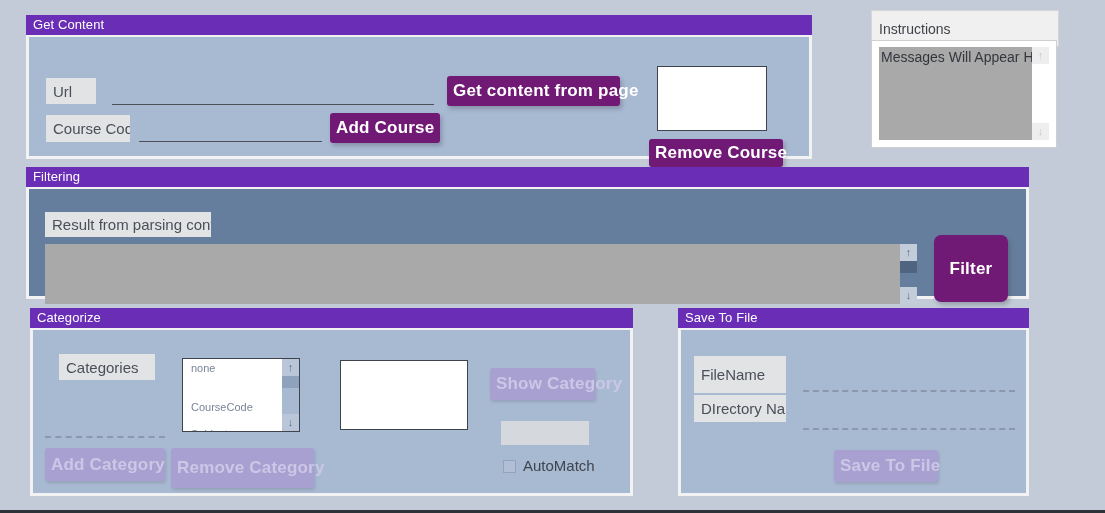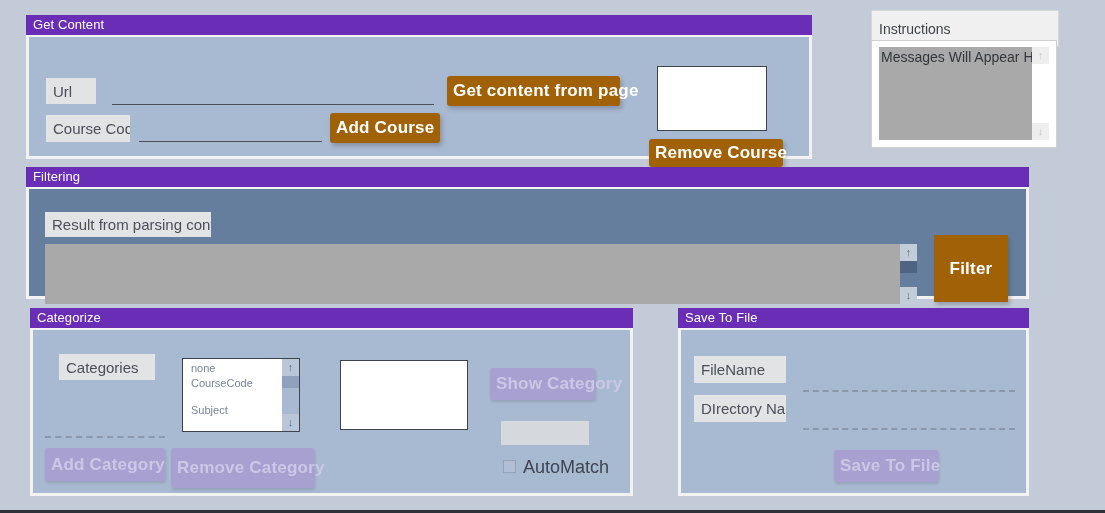--- a/index.html
+++ b/index.html
@@ -79,21 +79,21 @@
     padding: 0 2px 1px 2px;
     box-sizing: border-box;
   }
   .uline.dashed {
     border-bottom: 2px dashed #8b98ab;
   }
 
   
   .btn {
     position: absolute;
-    background: #a16207;
+    background: #701a75;
     color: #ffffff;
     border: none;
     font-family: "Liberation Sans", sans-serif;
     font-size: 15px;
     font-weight: bold;
     border-radius: 3px;
     box-shadow: 2px 3px 4px rgba(60,60,70,.30);
     cursor: pointer;
     box-sizing: border-box;
     white-space: nowrap;
@@ -176,21 +176,21 @@
   .cbox {
     position: absolute;
     width: 13px;
     height: 13px;
     border: 1px solid #96a2b5;
     background: #b0bfd5;
     box-sizing: border-box;
   }
   .cbox-label {
     position: absolute;
-    font-size: 18px;
+    font-size: 15px;
     color: #3f4550;
     white-space: nowrap;
   }
 
   
   .instr-label {
     position: absolute;
     background: #f0f0f0;
     border: 1px solid #d6d6d6;
     color: #3f434a;
@@ -275,36 +275,36 @@
       <div class="lbl" style="left:16px; top:23px; width:166px; height:25px;">Result from parsing content</div>
 
       <div class="textarea-grey" style="left:16px; top:55px; width:855px; height:60px;"></div>
 
       <div class="sbar dark track-slate" style="left:871px; top:55px; width:17px; height:60px;">
         <div class="arrow up">↑</div>
         <div class="thumb"></div>
         <div class="arrow down">↓</div>
       </div>
 
-      <button class="btn big" style="left:905px; top:46px; width:74px; height:67px; border-radius:0;">Filter</button>
+      <button class="btn big" style="left:905px; top:46px; width:74px; height:67px; border-radius:7px;">Filter</button>
 
     </div>
   </div>
 
   <div class="panel" style="left:30px; top:308px; width:603px; height:188px;">
     <div class="panel-title">Categorize</div>
     <div class="panel-body" style="height:168px;">
 
       <div class="lbl" style="left:26px; top:24px; width:96px; height:26px;">Categories</div>
 
       <input class="uline dashed" type="text" style="left: 12px; top: 88px; width: 120px; height: 20px;" value="">
 
       <div class="box" style="left:149px; top:28px; width:118px; height:74px;">
         <div class="opt">none</div>
-        <div class="opt" style="margin-top:0;">CourseCode</div>
+        <div class="opt" style="margin-top:24px;">CourseCode</div>
         <div class="opt" style="margin-top:12px;">Subject</div>
         <div class="sbar track-blue" style="right:0; top:0; width:17px; height:100%;">
           <div class="arrow up">↑</div>
           <div class="thumb"></div>
           <div class="arrow down">↓</div>
         </div>
       </div>
 
       <button class="btn big disabled" style="left:12px; top:118px; width:120px; height:33px;">Add Category</button>
 
@@ -320,21 +320,21 @@
       <div class="cbox" style="left:470px; top:130px;"></div>
       <div class="cbox-label" style="left:490px; top:127px;">AutoMatch</div>
 
     </div>
   </div>
 
   <div class="panel" style="left:678px; top:308px; width:351px; height:188px;">
     <div class="panel-title">Save To File</div>
     <div class="panel-body" style="height:168px;">
 
-      <div class="lbl" style="left:13px; top:26px; width:92px; height:27px;">FileName</div>
+      <div class="lbl" style="left:13px; top:26px; width:92px; height:37px;">FileName</div>
 
       <input class="uline dashed" type="text" style="left: 122px; top: 40px; width: 212px; height: 22px;" value="">
 
       <div class="lbl" style="left:13px; top:65px; width:92px; height:27px;">DIrectory Name</div>
 
       <input class="uline dashed" type="text" style="left: 122px; top: 78px; width: 212px; height: 22px;" value="">
 
       <button class="btn big disabled" style="left:153px; top:120px; width:104px; height:32px;">Save To File</button>
 
     </div>

